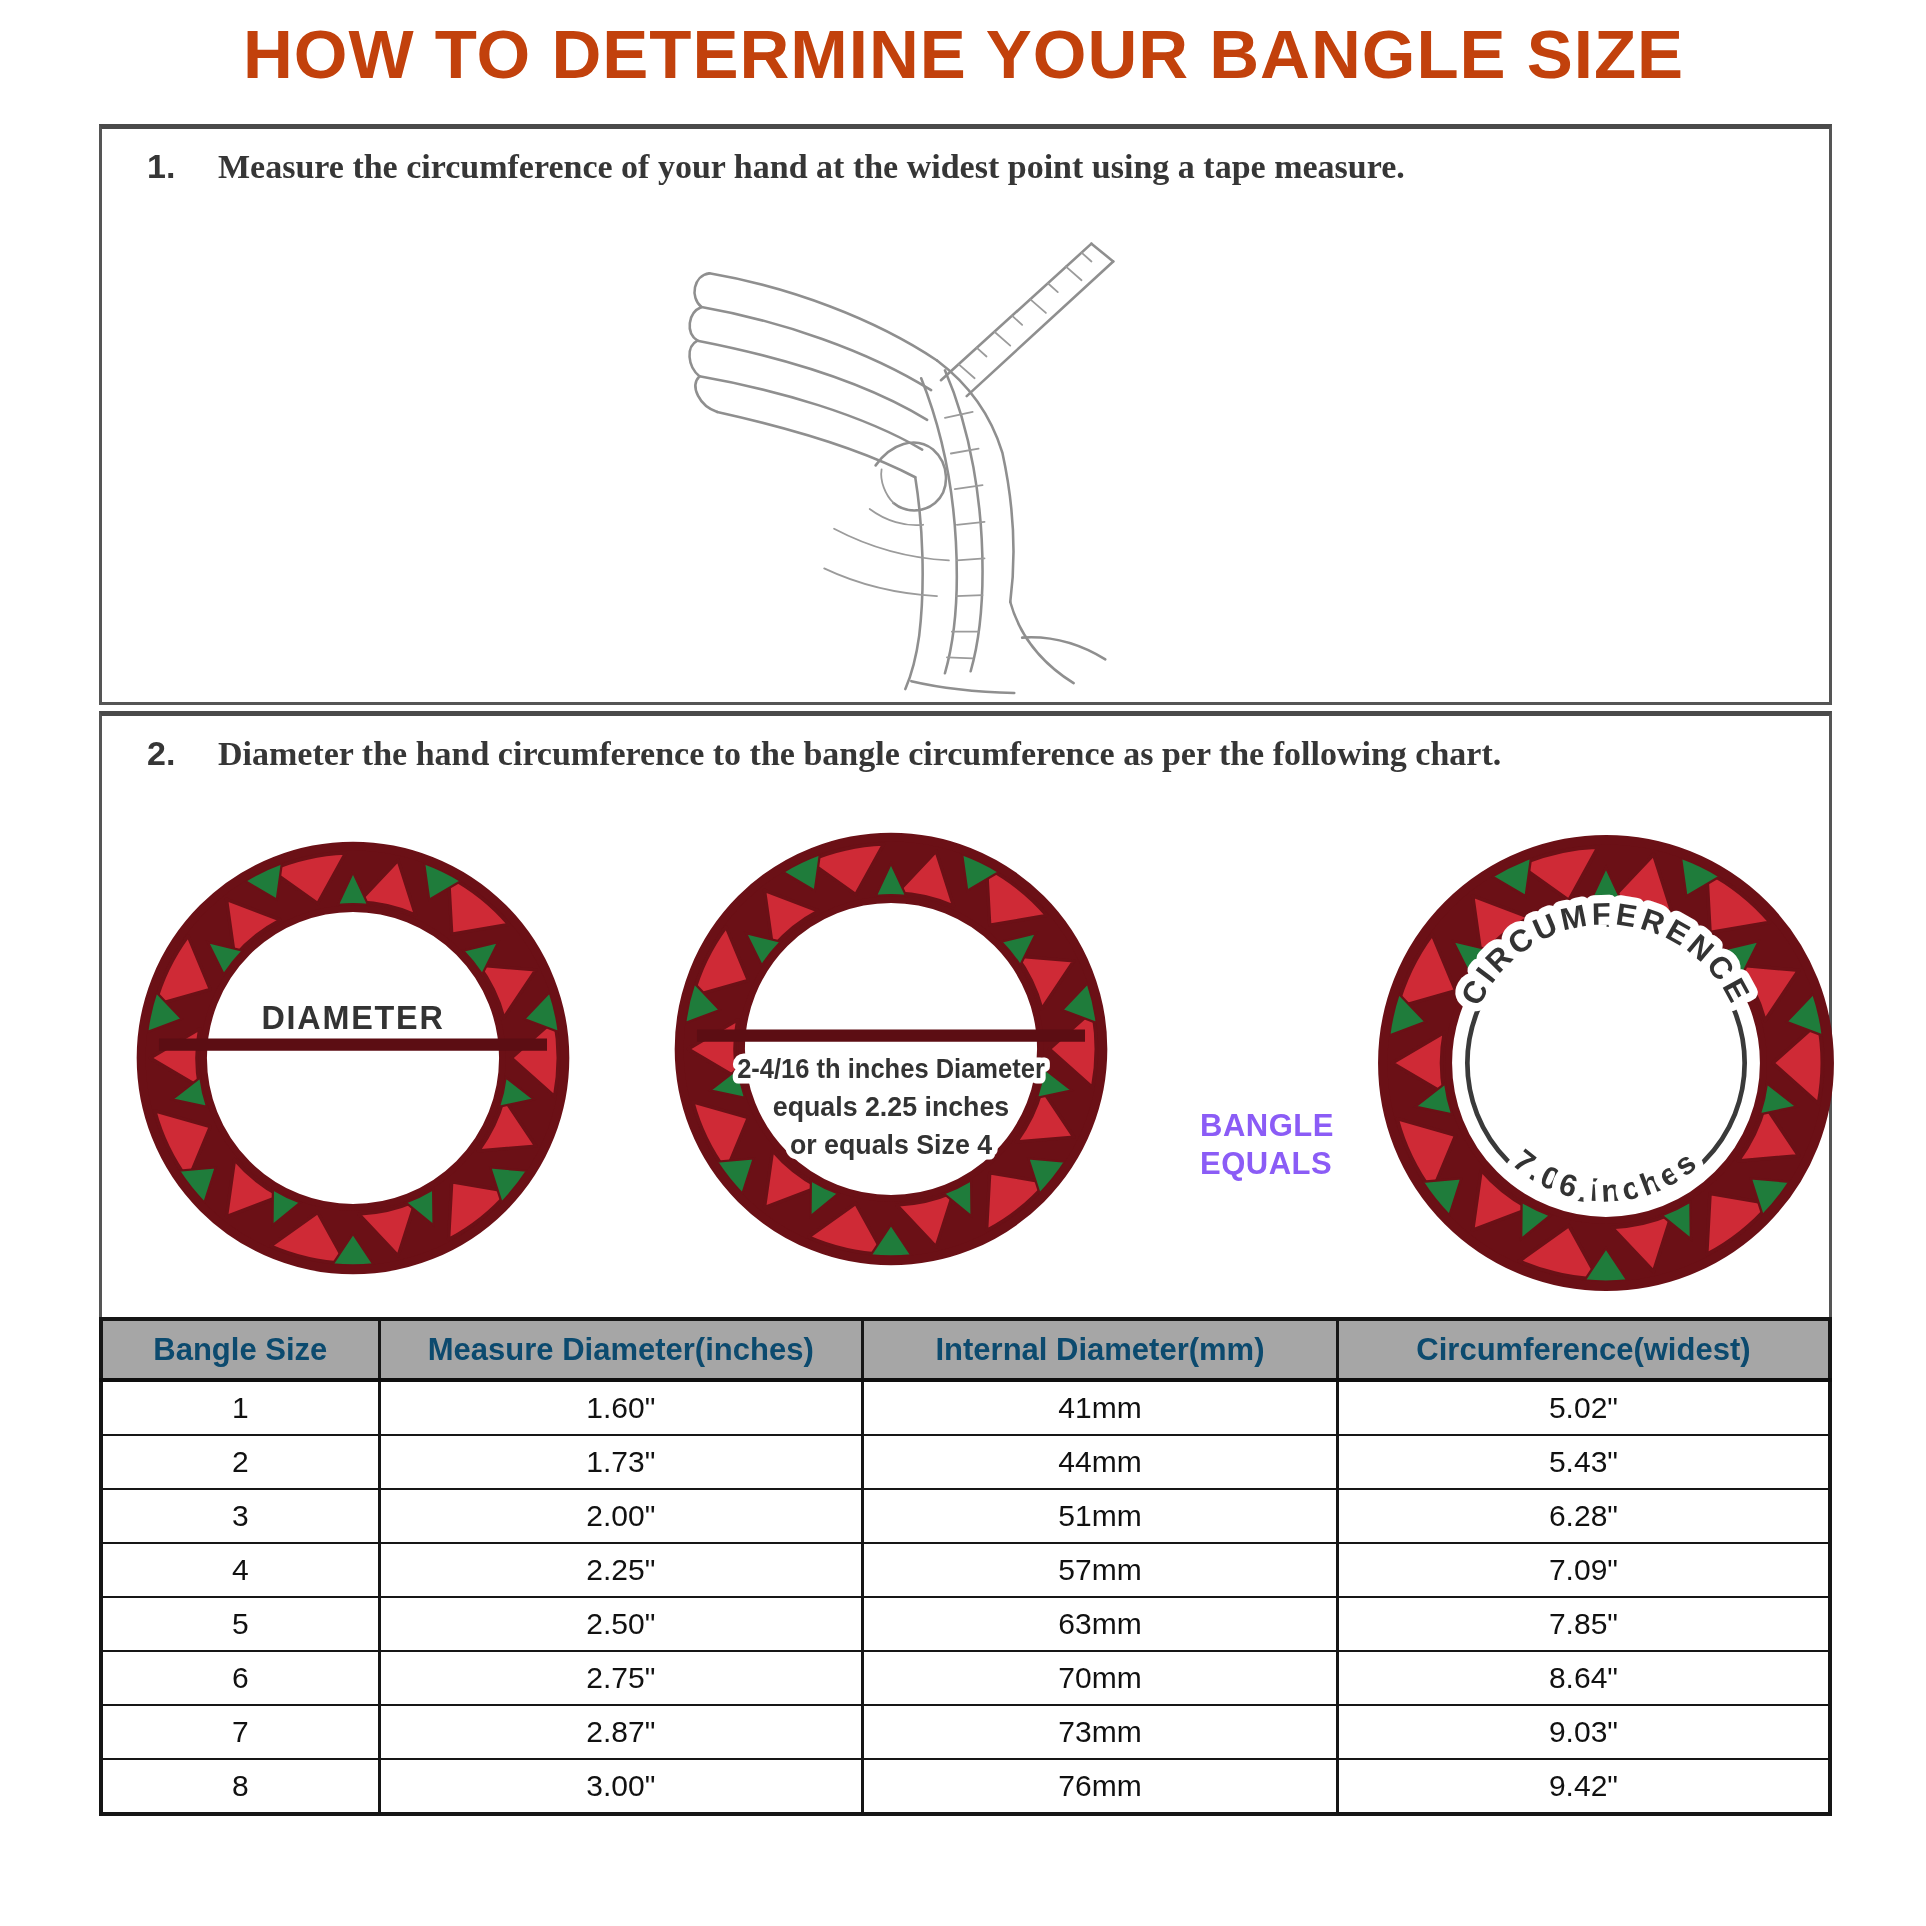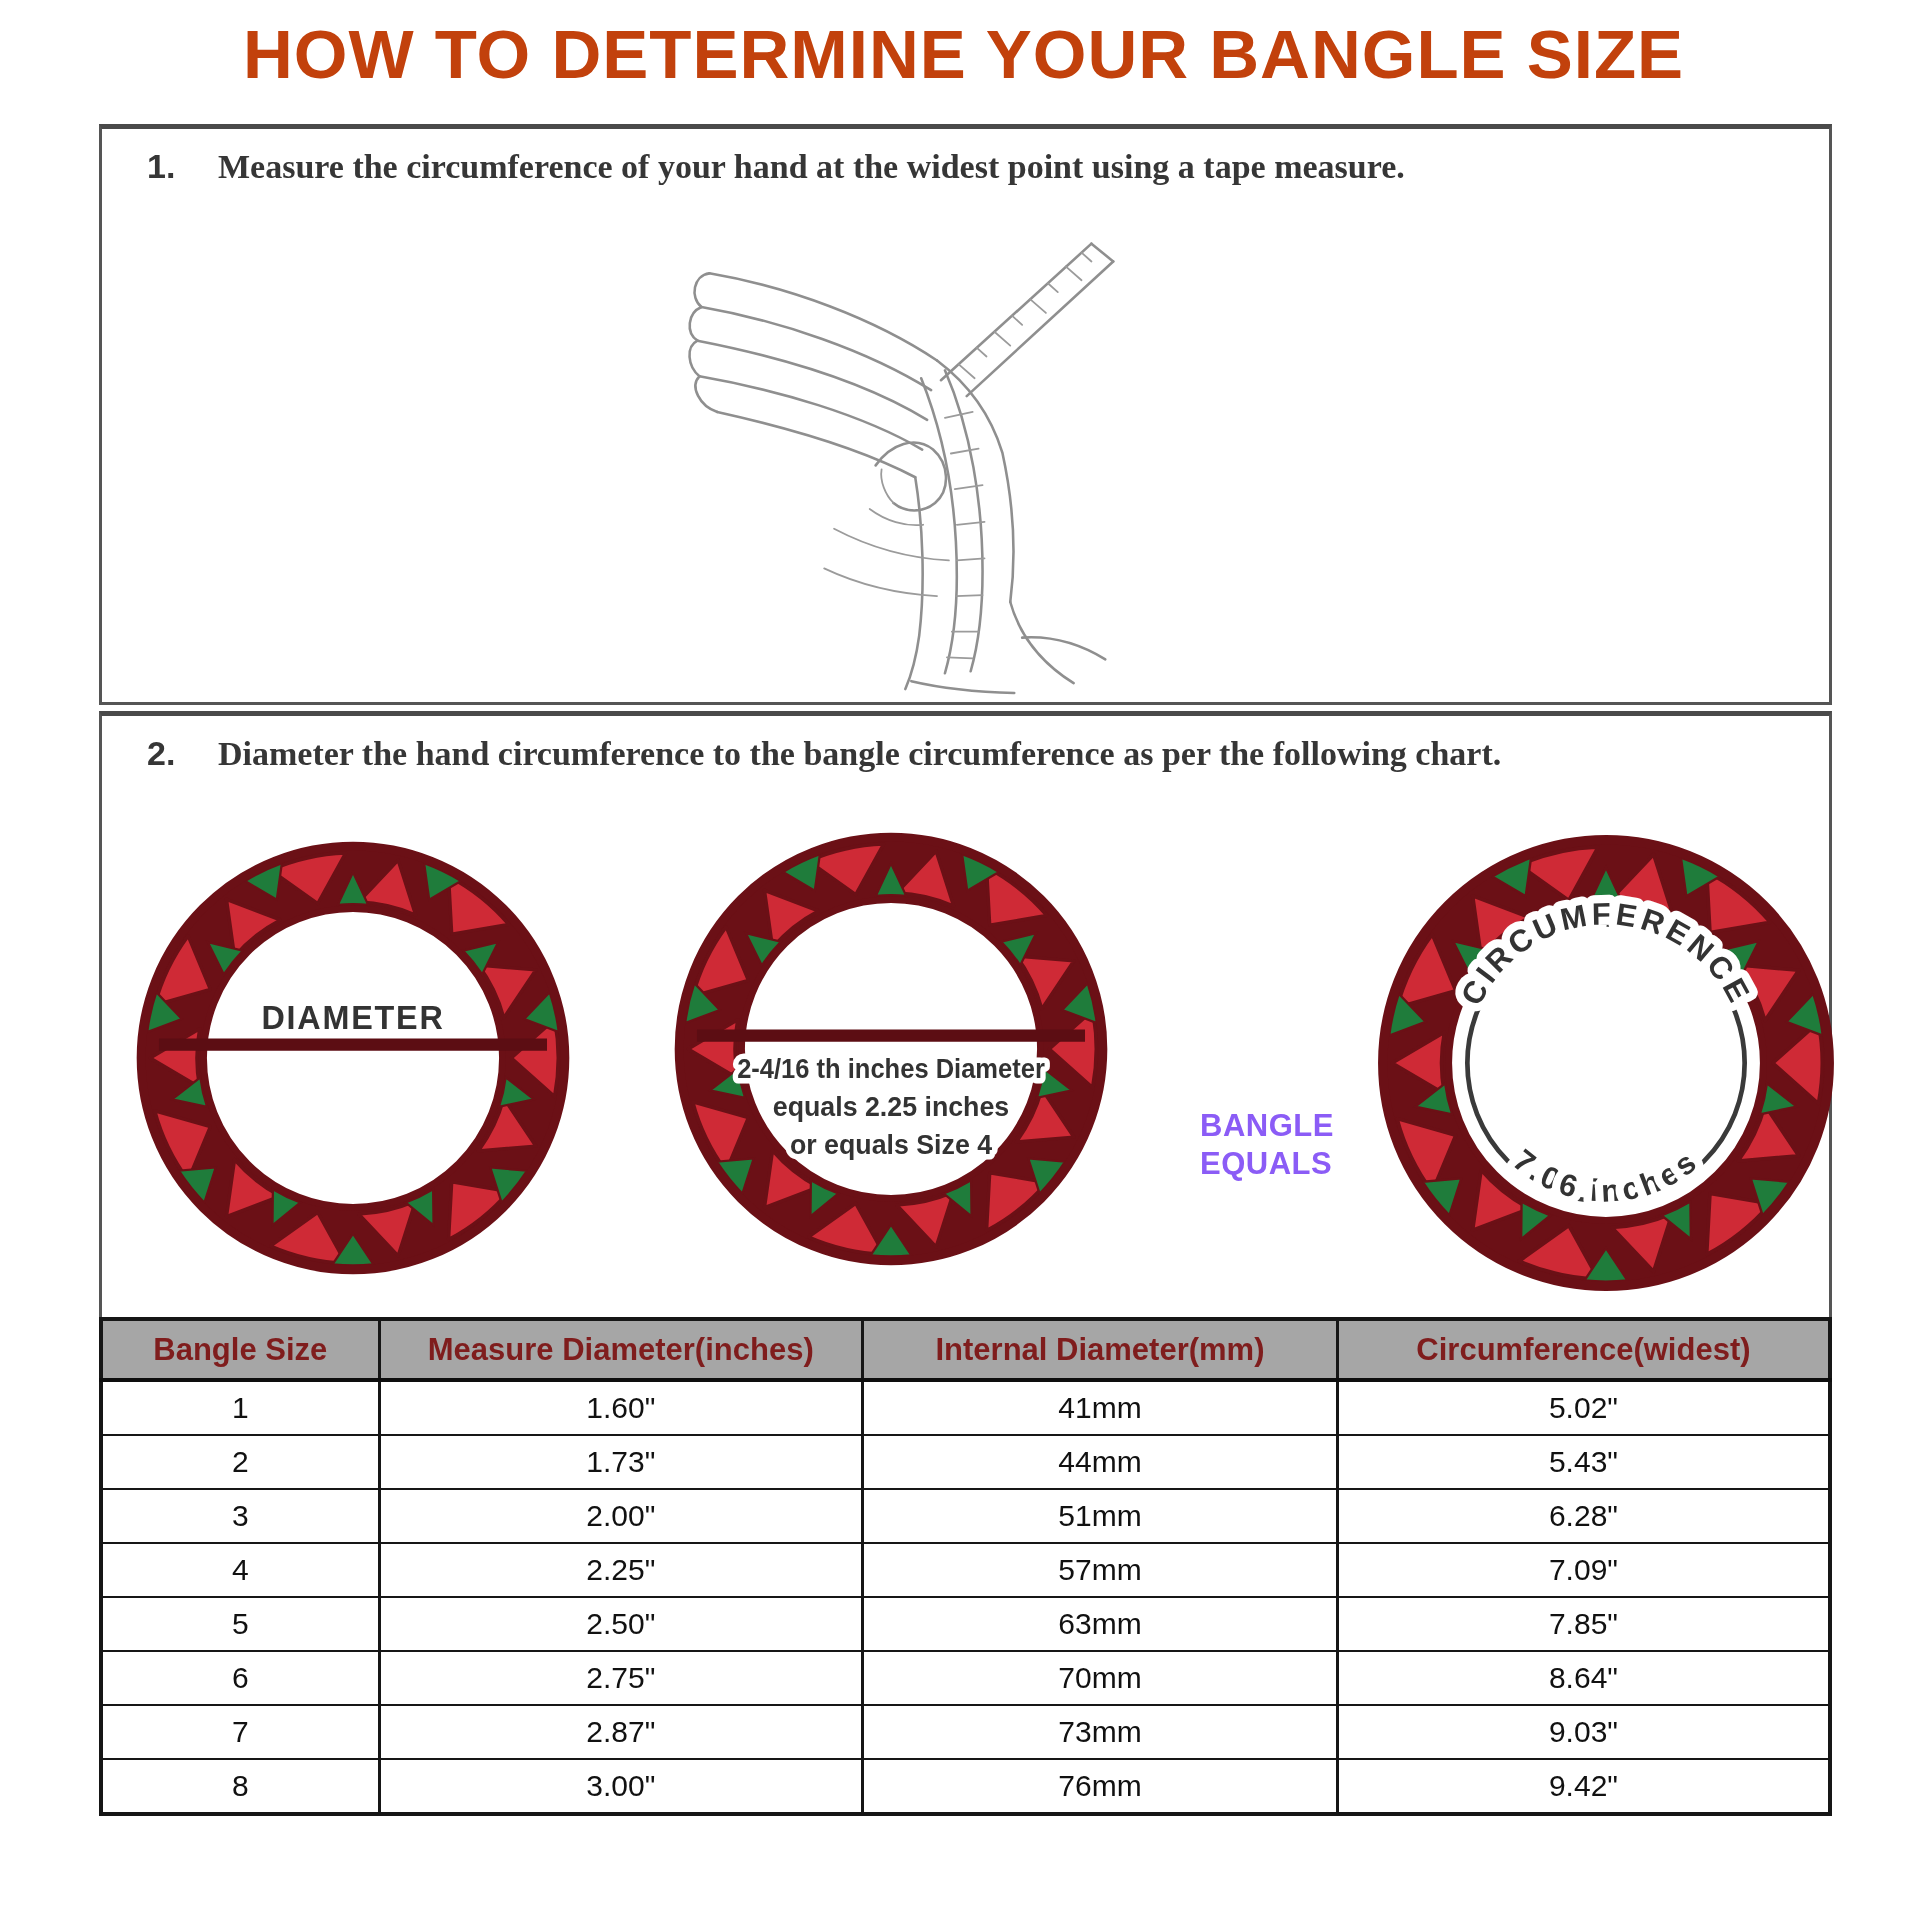--- a/index.html
+++ b/index.html
@@ -37,21 +37,21 @@
   .arc-text{font-size:13.2px;letter-spacing:1.6px;fill:#2b2b2b;
     paint-order:stroke;stroke:#ffffff;stroke-width:7px;stroke-linejoin:round;}
   .inner-ring{fill:none;stroke:#3a3a3a;stroke-width:2;}
 
   .equals-label{position:absolute;left:1066px;top:297px;font-size:31px;line-height:38px;
     font-weight:700;color:#8b5cf6;letter-spacing:0.5px;margin-left:32px;}
 
   #size-table{position:absolute;left:99px;top:1317px;width:1733px;
     border-collapse:collapse;table-layout:fixed;background:#fff;}
   #size-table{border:4px solid #161616;}
-  #size-table th{background:#a6a6a6;color:#7f1d1d;font-size:31px;font-weight:700;
+  #size-table th{background:#a6a6a6;color:#0c4a6e;font-size:31px;font-weight:700;
     height:57px;border-left:3px solid #161616;border-bottom:4px solid #0e0e0e;
     text-align:center;padding:0;}
   #size-table td{font-size:30px;font-weight:400;color:#111;height:52px;text-align:center;
     border-left:3px solid #161616;border-top:2px solid #161616;padding:0;}
   #size-table th:first-child, #size-table td:first-child{border-left:none;}
   .c0{width:16%;} .c1{width:28%;} .c2{width:27.5%;} .c3{width:28.5%;}
 </style>
 </head>
 <body>
 

